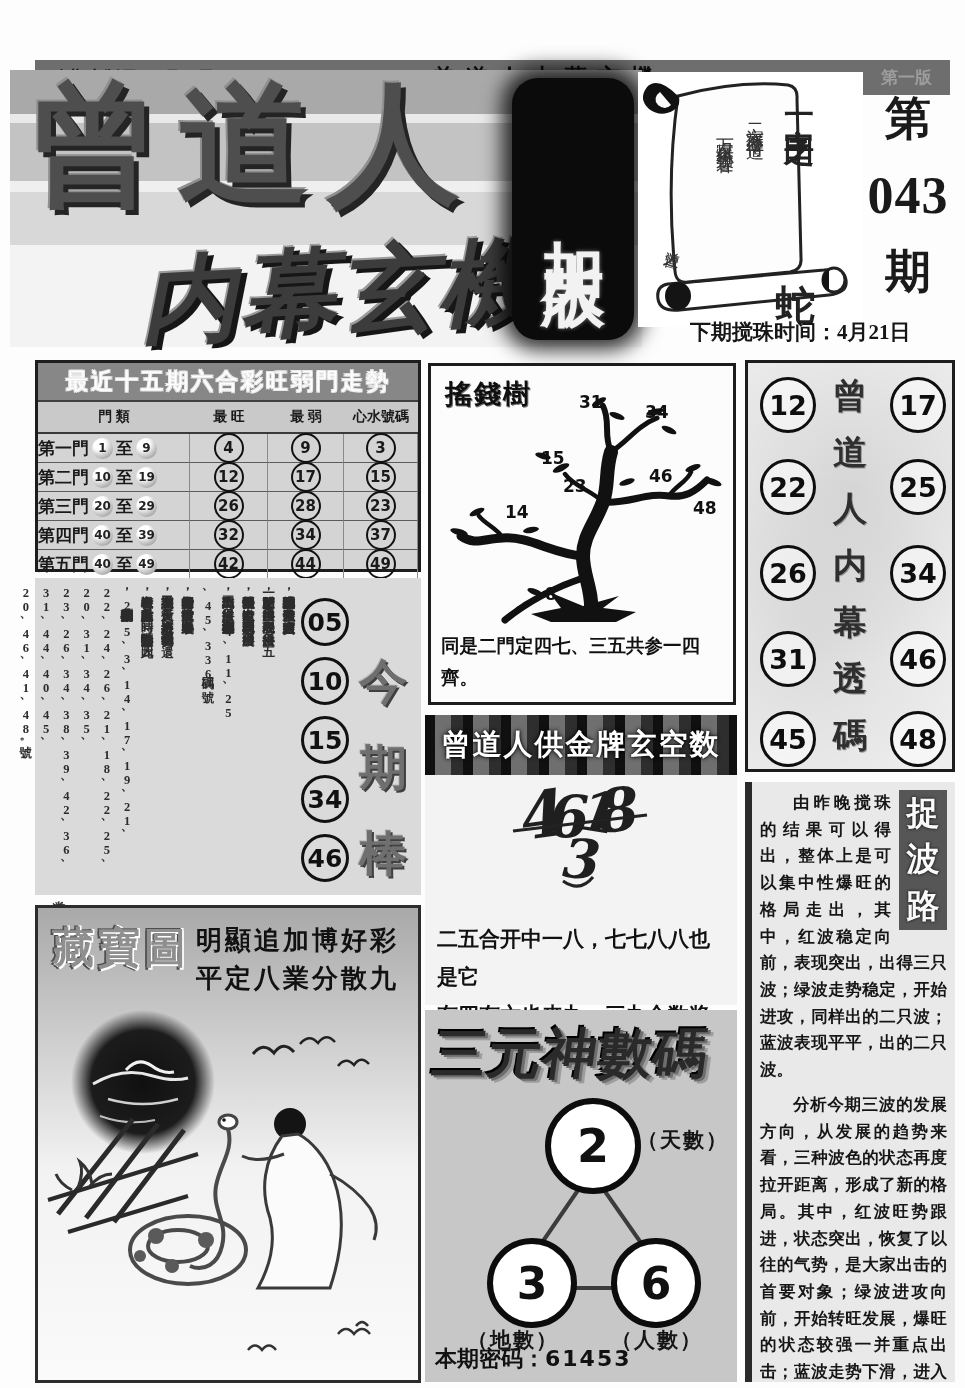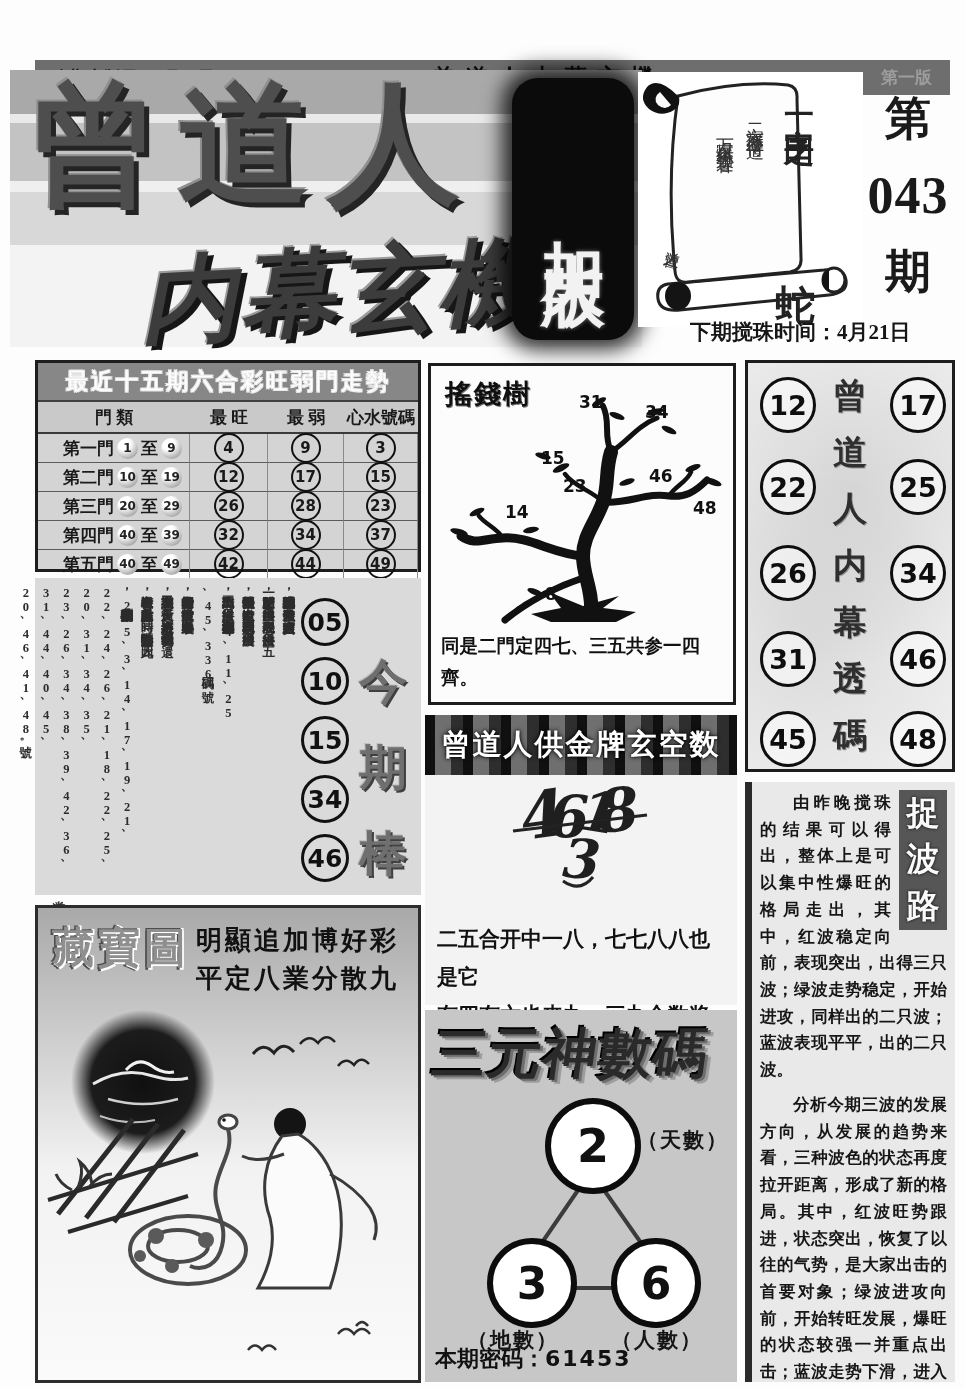--- a/index.html
+++ b/index.html
@@ -44,23 +44,23 @@
   .issue .i1,.issue .i3{font-size:46px;font-weight:bold;}
   .issue .i2{font-size:52px;font-weight:bold;letter-spacing:1px;}
   .drawtime{left:690px;top:318px;width:262px;font-size:21px;font-weight:bold;color:#161616;}
 
   
   .ttable{left:35px;top:360px;width:386px;height:212px;border:3px solid #1d1d1d;background:#d4d4d4;box-sizing:border-box;}
   .tt-title{height:37px;background:#878787;display:flex;align-items:center;justify-content:center;
     font-size:23px;font-weight:normal;letter-spacing:2px;color:#ffffff;
     text-shadow:1px 1px 0 #e8e8e8,-1px -1px 0 #e8e8e8,1px -1px 0 #e8e8e8,-1px 1px 0 #e8e8e8;border-bottom:2px solid #404040;}
   .tt-grid{display:grid;grid-template-columns:152px 78px 76px 1fr;}
-  .tt-h{height:30px;display:flex;align-items:center;justify-content:center;font-size:17px;font-weight:bold;background:#c9c9c9;border-bottom:2px solid #3a3a3a;}
+  .tt-h{height:30px;display:flex;align-items:center;justify-content:center;font-size:14px;font-weight:bold;background:#c9c9c9;border-bottom:2px solid #3a3a3a;}
   .tt-c{height:28px;display:flex;align-items:center;justify-content:center;border-bottom:1px solid #5c5c5c;border-right:1px solid #8a8a8a;}
-  .tt-row-label{justify-content:flex-start;padding-left:25px;font-size:17px;font-weight:bold;gap:3px;}
+  .tt-row-label{justify-content:flex-start;padding-left:0;font-size:17px;font-weight:bold;gap:3px;}
   .ball{display:inline-flex;width:21px;height:21px;border-radius:50%;
     background:radial-gradient(circle at 35% 28%,#ffffff 0 30%,#9a9a9a 85%);align-items:center;justify-content:center;
     font-size:12px;font-weight:bold;font-family:"DejaVu Sans",sans-serif;color:#222;}
   .tcirc{width:26px;height:26px;border:2px solid #111;border-radius:50%;display:inline-flex;
     align-items:center;justify-content:center;font-weight:bold;font-size:15px;font-family:"DejaVu Sans",sans-serif;}
 
   
   .jqb{left:35px;top:578px;width:386px;height:317px;background:#dadada;}
   .jqb-title{position:absolute;right:14px;top:72px;display:flex;flex-direction:column;gap:22px;}
   .jqb-title span{font-size:48px;font-weight:bold;color:#6f6f6f;text-shadow:2px 2px 0 #3f3f3f,-1px -1px 0 #bbb;}

